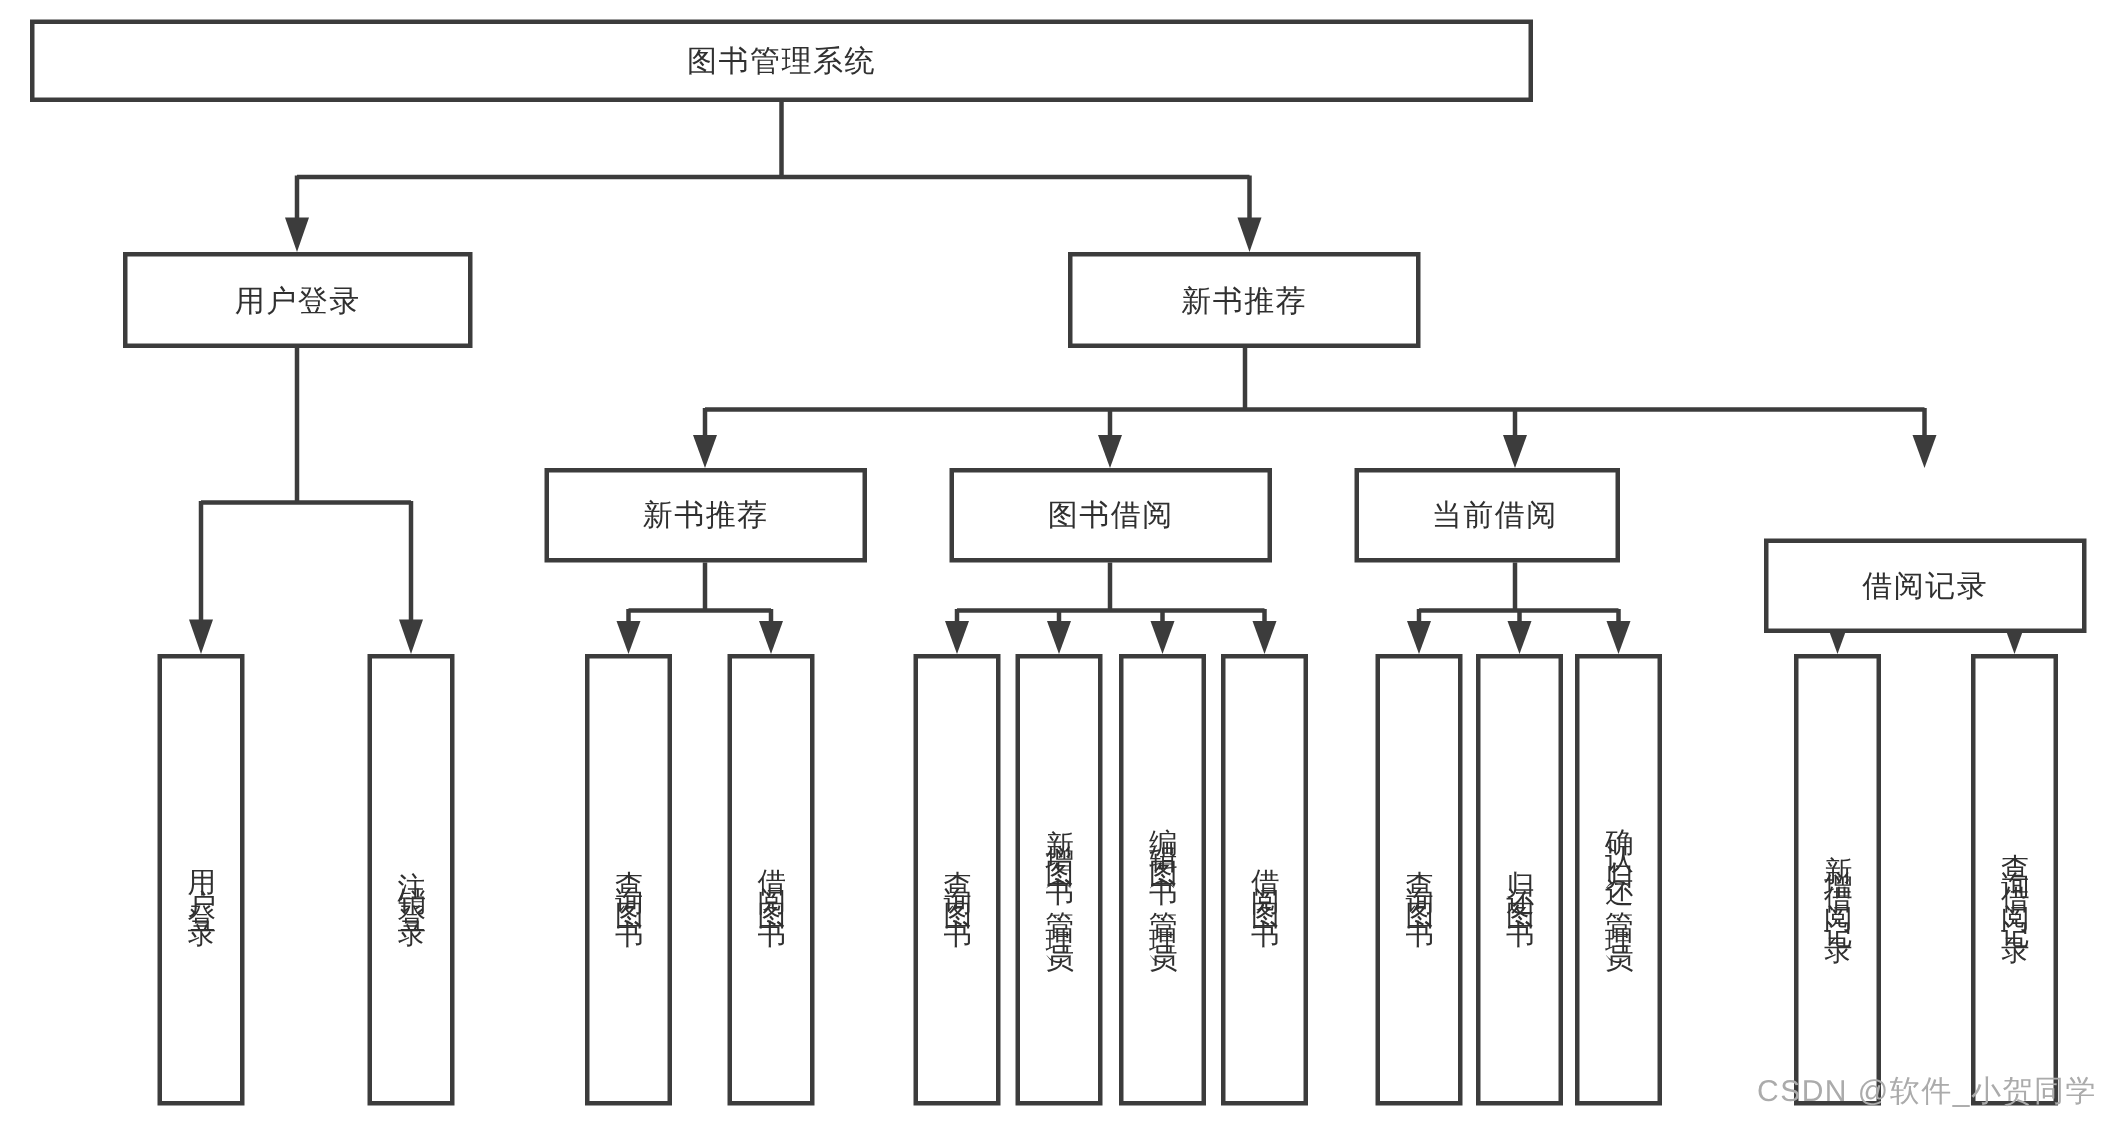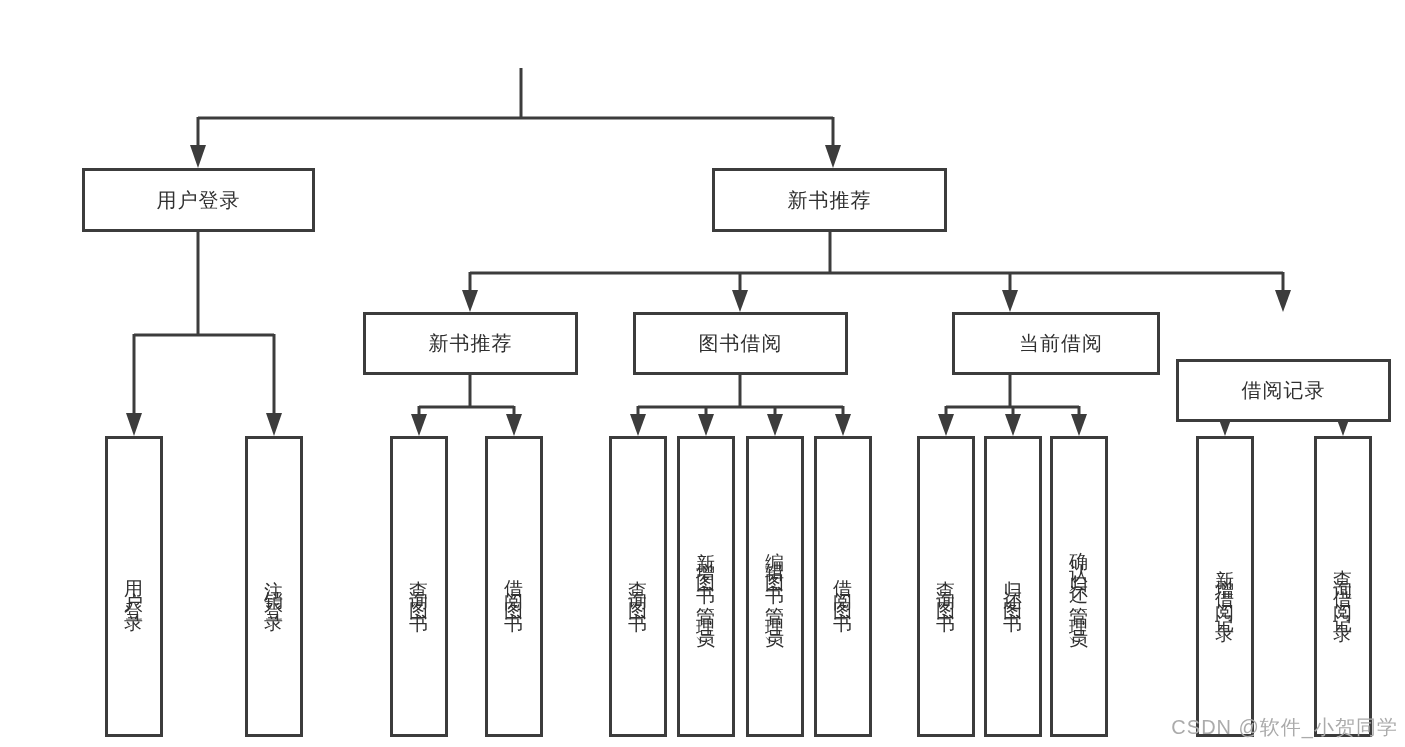--- a/index.html
+++ b/index.html
@@ -125,27 +125,28 @@
     <g>
       <polyline points="1283,373 1283,407"></polyline>
       <polyline points="1225,407 1343,407"></polyline>
       <polyline points="1225,406 1225,417"></polyline>
       <polygon points="1217,414 1233,414 1225,436" fill="#3c3c3c" stroke="none"></polygon>
       <polyline points="1343,406 1343,417"></polyline>
       <polygon points="1335,414 1351,414 1343,436" fill="#3c3c3c" stroke="none"></polygon>
     </g>
   </svg>
 
+  <div class="box hbox" style="left:20px; top:13px; width:1002px; height:55px;">图书管理系统</div>
 
   <div class="box hbox" style="left:82px; top:168px; width:233px; height:64px;">用户登录</div>
   <div class="box hbox" style="left:712px; top:168px; width:235px; height:64px;">新书推荐</div>
 
   <div class="box hbox" style="left:633px; top:312px; width:215px; height:63px;">图书借阅</div>
   <div class="box hbox" style="left:363px; top:312px; width:215px; height:63px;">新书推荐</div>
-  <div class="box hbox" style="left:952px; top:312px; width:208px; height:63px;padding-left:10px;">当前借阅</div>
+  <div class="box hbox" style="left:903px; top:312px; width:177px; height:63px;padding-left:10px;">当前借阅</div>
   <div class="box hbox" style="left:1176px; top:312px; width:215px; height:63px;margin-top:47px;">借阅记录</div>
 
   <div class="box vbox" style="left:105px; top:436px; width:58px; height:301px;">用户登录</div>
   <div class="box vbox" style="left:245px; top:436px; width:58px; height:301px;">注销登录</div>
 
   <div class="box vbox" style="left:390px; top:436px; width:58px; height:301px;">查询图书</div>
   <div class="box vbox" style="left:485px; top:436px; width:58px; height:301px;">借阅图书</div>
 
   <div class="box vbox" style="left:609px; top:436px; width:58px; height:301px;">查询图书</div>
   <div class="box vbox" style="left:677px; top:436px; width:58px; height:301px;">新增图书（管理员）</div>

